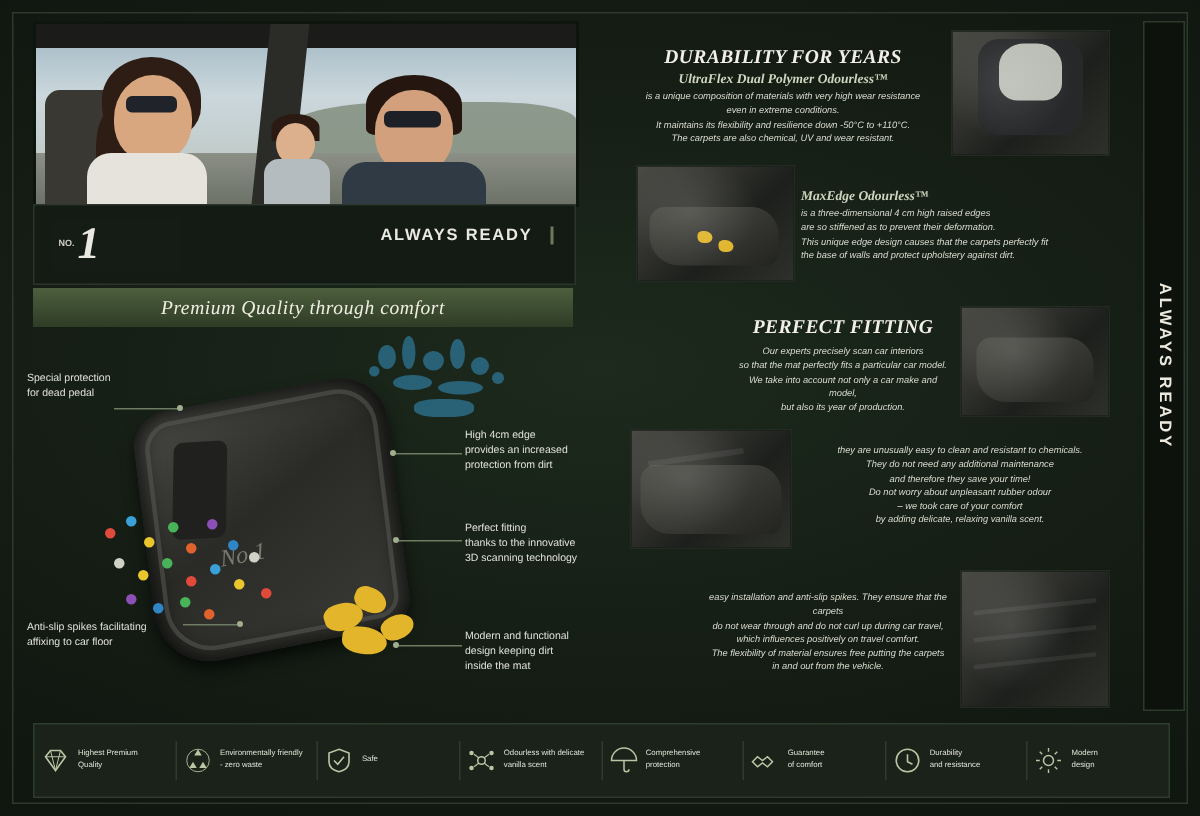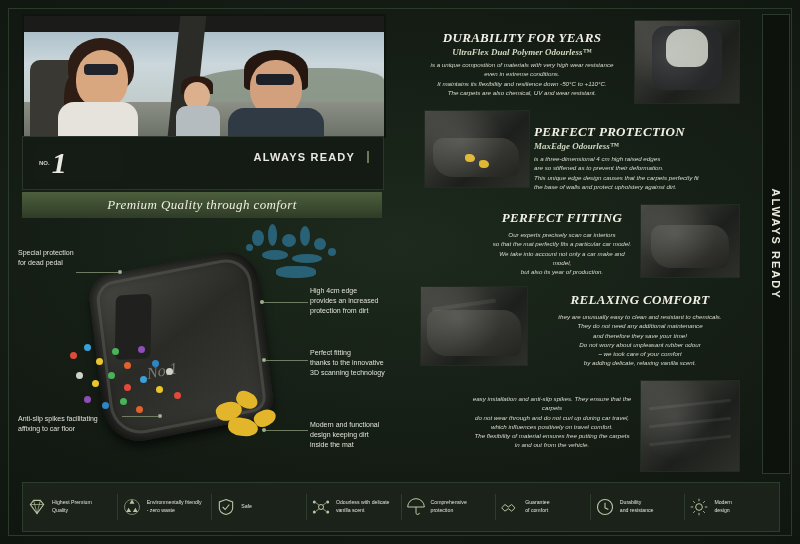--- a/index.html
+++ b/index.html
@@ -233,21 +233,20 @@
     </div>
 
     <div class="photo" style="left:20px;top:96px;width:104px;height:76px;">
       <div class="g1"></div>
       <div class="mat-s"></div>
       <div class="chip-s" style="left:38%;top:56%"></div>
       <div class="chip-s" style="left:52%;top:64%"></div>
       <div class="g2"></div>
     </div>
     <div class="sec" style="left:130px;top:110px;width:210px;">
-      <h3>PERFECT PROTECTION</h3>
       <h4>MaxEdge Odourless™</h4>
       <p style="white-space:pre-line">is a three-dimensional 4 cm high raised edges
 are so stiffened as to prevent their deformation.
 This unique edge design causes that the carpets perfectly fit
 the base of walls and protect upholstery against dirt.</p>
     </div>
 
     <div class="photo" style="left:236px;top:190px;width:98px;height:72px;">
       <div class="g1"></div>
       <div class="mat-s" style="left:10%;top:28%;width:80%;height:60%"></div>
@@ -261,21 +260,20 @@
 but also its year of production.</p>
     </div>
 
     <div class="photo" style="left:16px;top:272px;width:106px;height:78px;">
       <div class="g1"></div>
       <div class="mat-s" style="left:6%;top:30%;width:88%;height:58%"></div>
       <div class="ridge" style="left:10%;top:20%;width:60%;height:4px;transform:rotate(-8deg)"></div>
       <div class="g2"></div>
     </div>
     <div class="sec center" style="left:130px;top:278px;width:212px;">
-      <h3>RELAXING COMFORT</h3>
       <p style="white-space:pre-line;margin-top:4px">they are unusually easy to clean and resistant to chemicals.
 They do not need any additional maintenance
 and therefore they save your time!
 Do not worry about unpleasant rubber odour
 – we took care of your comfort
 by adding delicate, relaxing vanilla scent.</p>
     </div>
 
     <div class="photo" style="left:236px;top:366px;width:98px;height:90px;">
       <div class="g1"></div>

